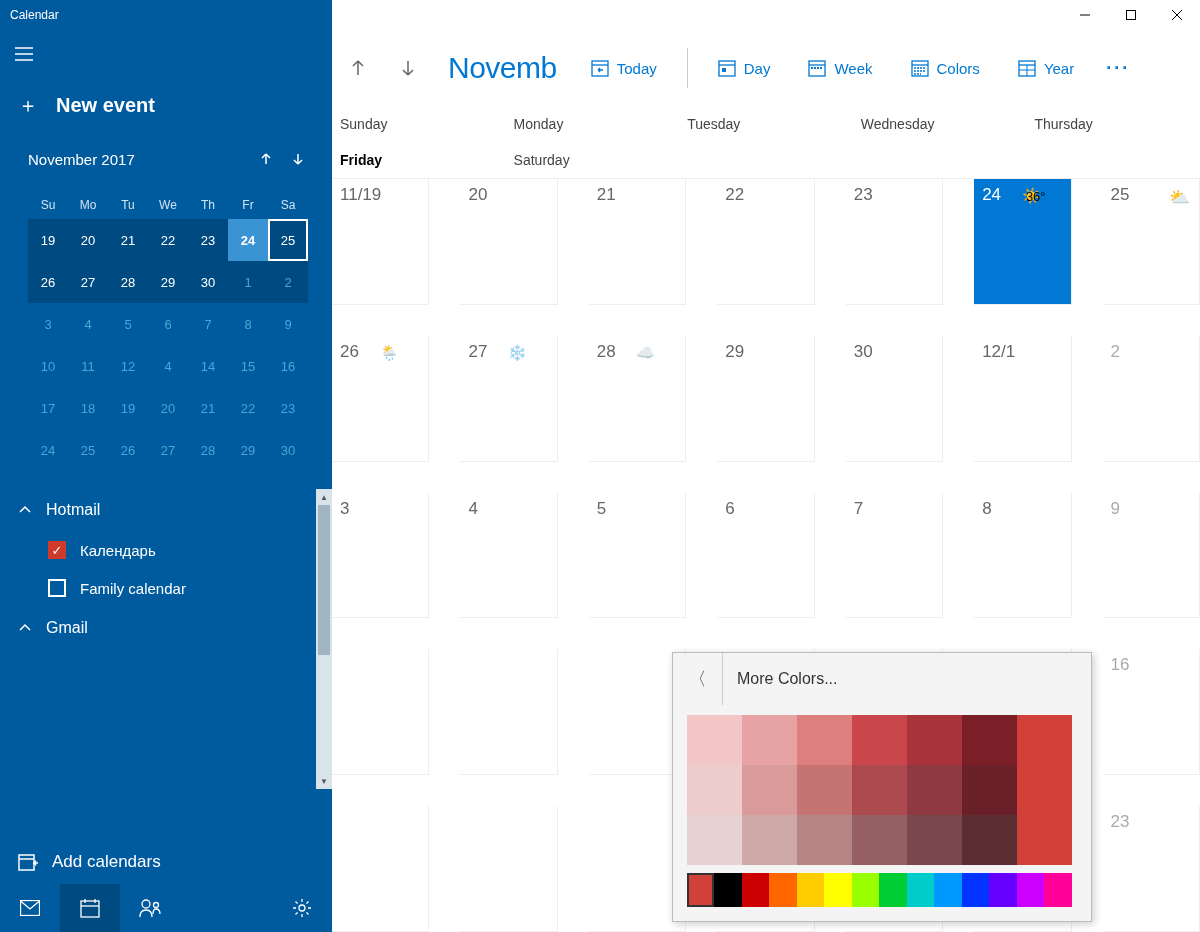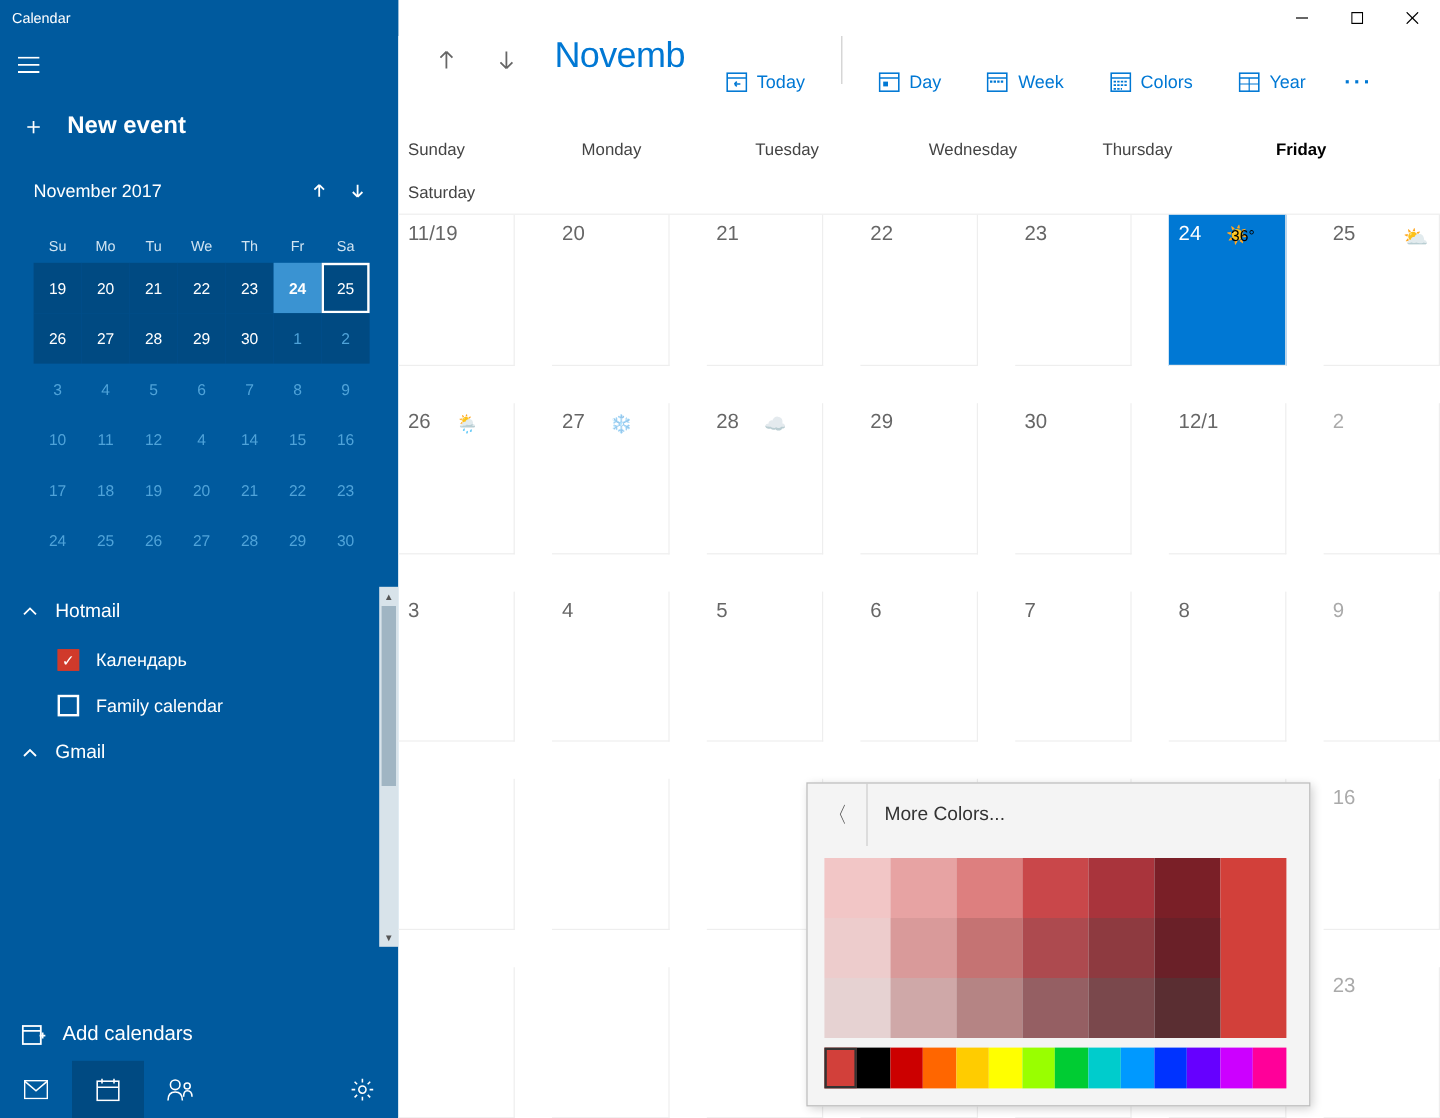--- a/index.html
+++ b/index.html
@@ -48,29 +48,29 @@
 .scroll-track { flex: 1; }
 
 .add-calendars { display: flex; align-items: center; gap: 14px; padding: 12px 18px; font-size: 17px; cursor: pointer; }
 .bottom-bar { display: flex; align-items: center; height: 48px; }
 .bottom-btn { width: 60px; height: 48px; display: flex; align-items: center; justify-content: center; cursor: pointer; }
 .bottom-btn.active { background: #004a82; }
 .bottom-spacer { flex: 1; }
 
 
 .main { flex: 1; display: flex; flex-direction: column; background: #fff; position: relative; }
-.toolbar { height: 76px; display: flex; padding: 0 20px; gap: 10px; color: #0078d4; border-bottom: none; }
+.toolbar { height: 76px; display: flex; align-items: center; padding: 0 6px; gap: 10px; color: #0078d4; border-bottom: none; }
 .tb-arrow { width: 40px; height: 40px; display: flex; align-items: center; justify-content: center; cursor: pointer; color: #666; }
 .tb-title { font-size: 30px; font-weight: 400; color: #0078d4; padding: 0 10px; letter-spacing: -0.5px; }
 .tb-sep { width: 1px; height: 40px; background: #ccc; margin: 0 6px; }
 .tb-btn { display: flex; align-items: center; gap: 8px; padding: 8px 14px; font-size: 15px; cursor: pointer; color: #0078d4; }
 .tb-btn svg { width: 18px; height: 18px; }
 .tb-more { width: 40px; display: flex; align-items: center; justify-content: center; cursor: pointer; color: #0078d4; font-weight: bold; letter-spacing: 2px; font-size: 18px; }
 
-.day-headers { display: grid; grid-template-columns: repeat(6, 1fr); border-bottom: 1px solid #eee; }
+.day-headers { display: grid; grid-template-columns: repeat(5, 1fr); border-bottom: 1px solid #eee; }
 .day-header { padding: 10px 8px; font-size: 14px; color: #444; }
 .day-header.today-col { font-weight: 700; color: #000; }
 
 .grid { flex: 1; display: grid; grid-template-columns: repeat(7, 1fr); grid-template-rows: repeat(5, 1fr); gap: 31px; }
 .cell { border-right: 1px solid #eee; border-bottom: 1px solid #eee; padding: 6px 8px; font-size: 17px; color: #666; position: relative; }
 .cell.dim { color: #aaa; }
 .cell.today { background: #0078d4; color: #fff; }
 .cell .weather { position: absolute; top: 8px; left: 48px; font-size: 15px; }
 .cell .temp { position: absolute; top: 10px; right: 25px; font-size: 13px; color: #000000; }
 .cell.r0 .weather-alone { position: absolute; top: 8px; right: 8px; font-size: 17px; }

